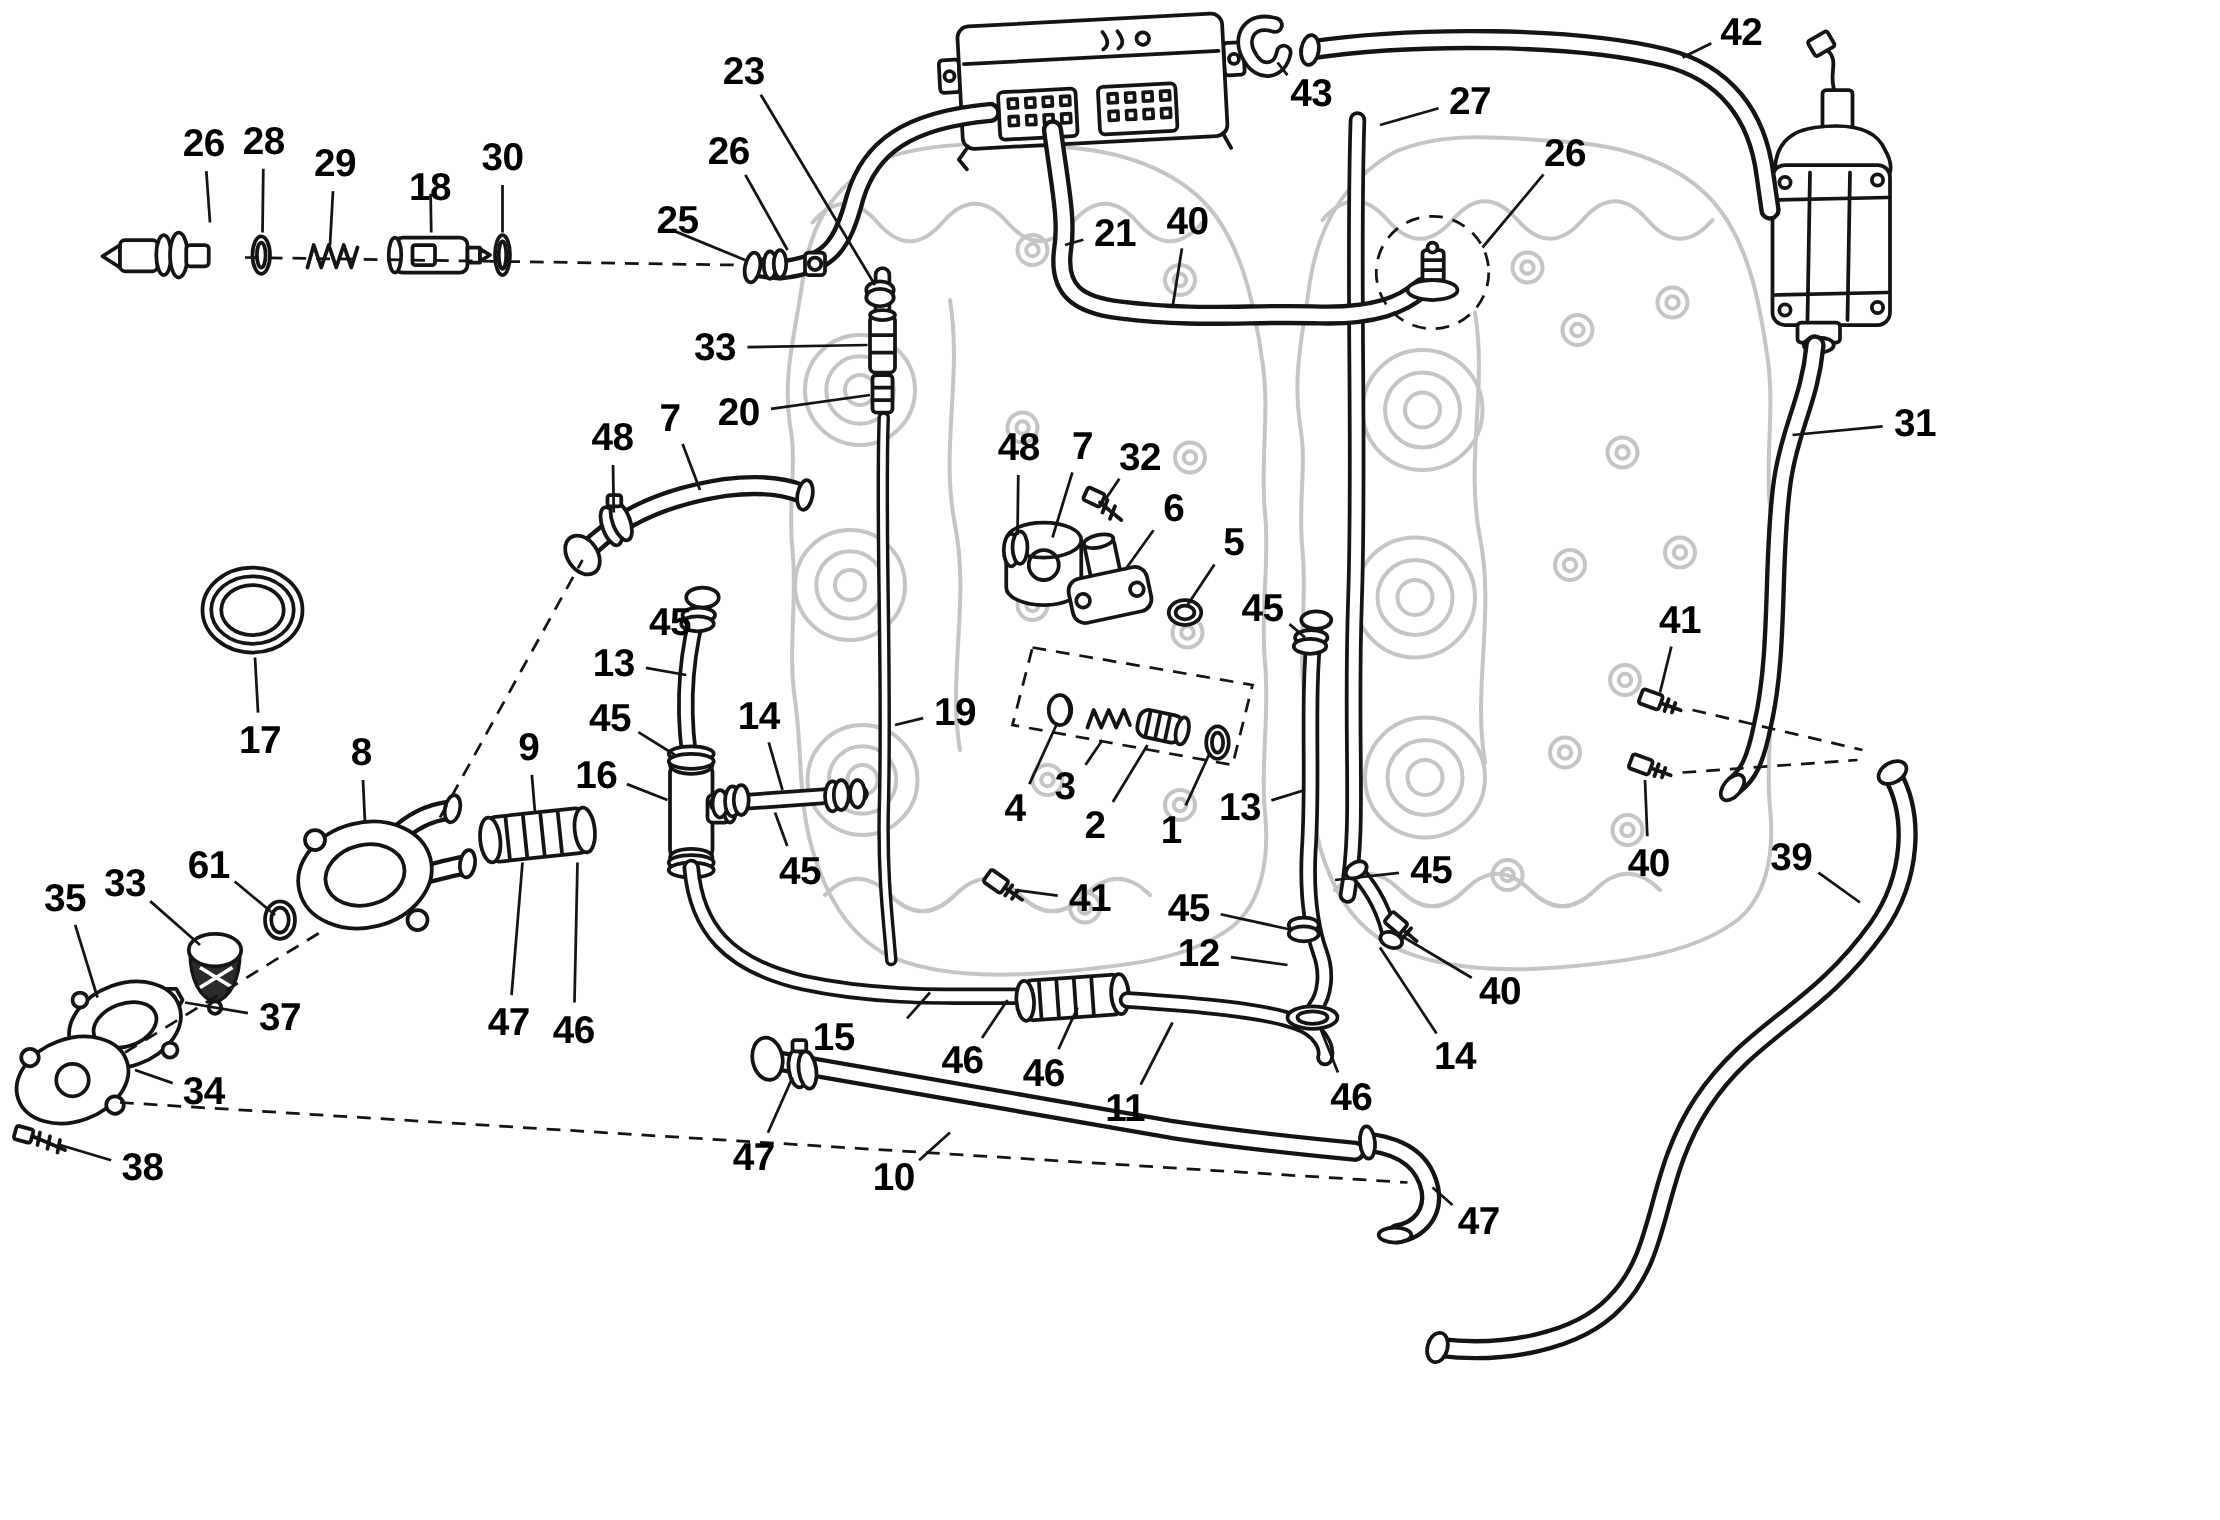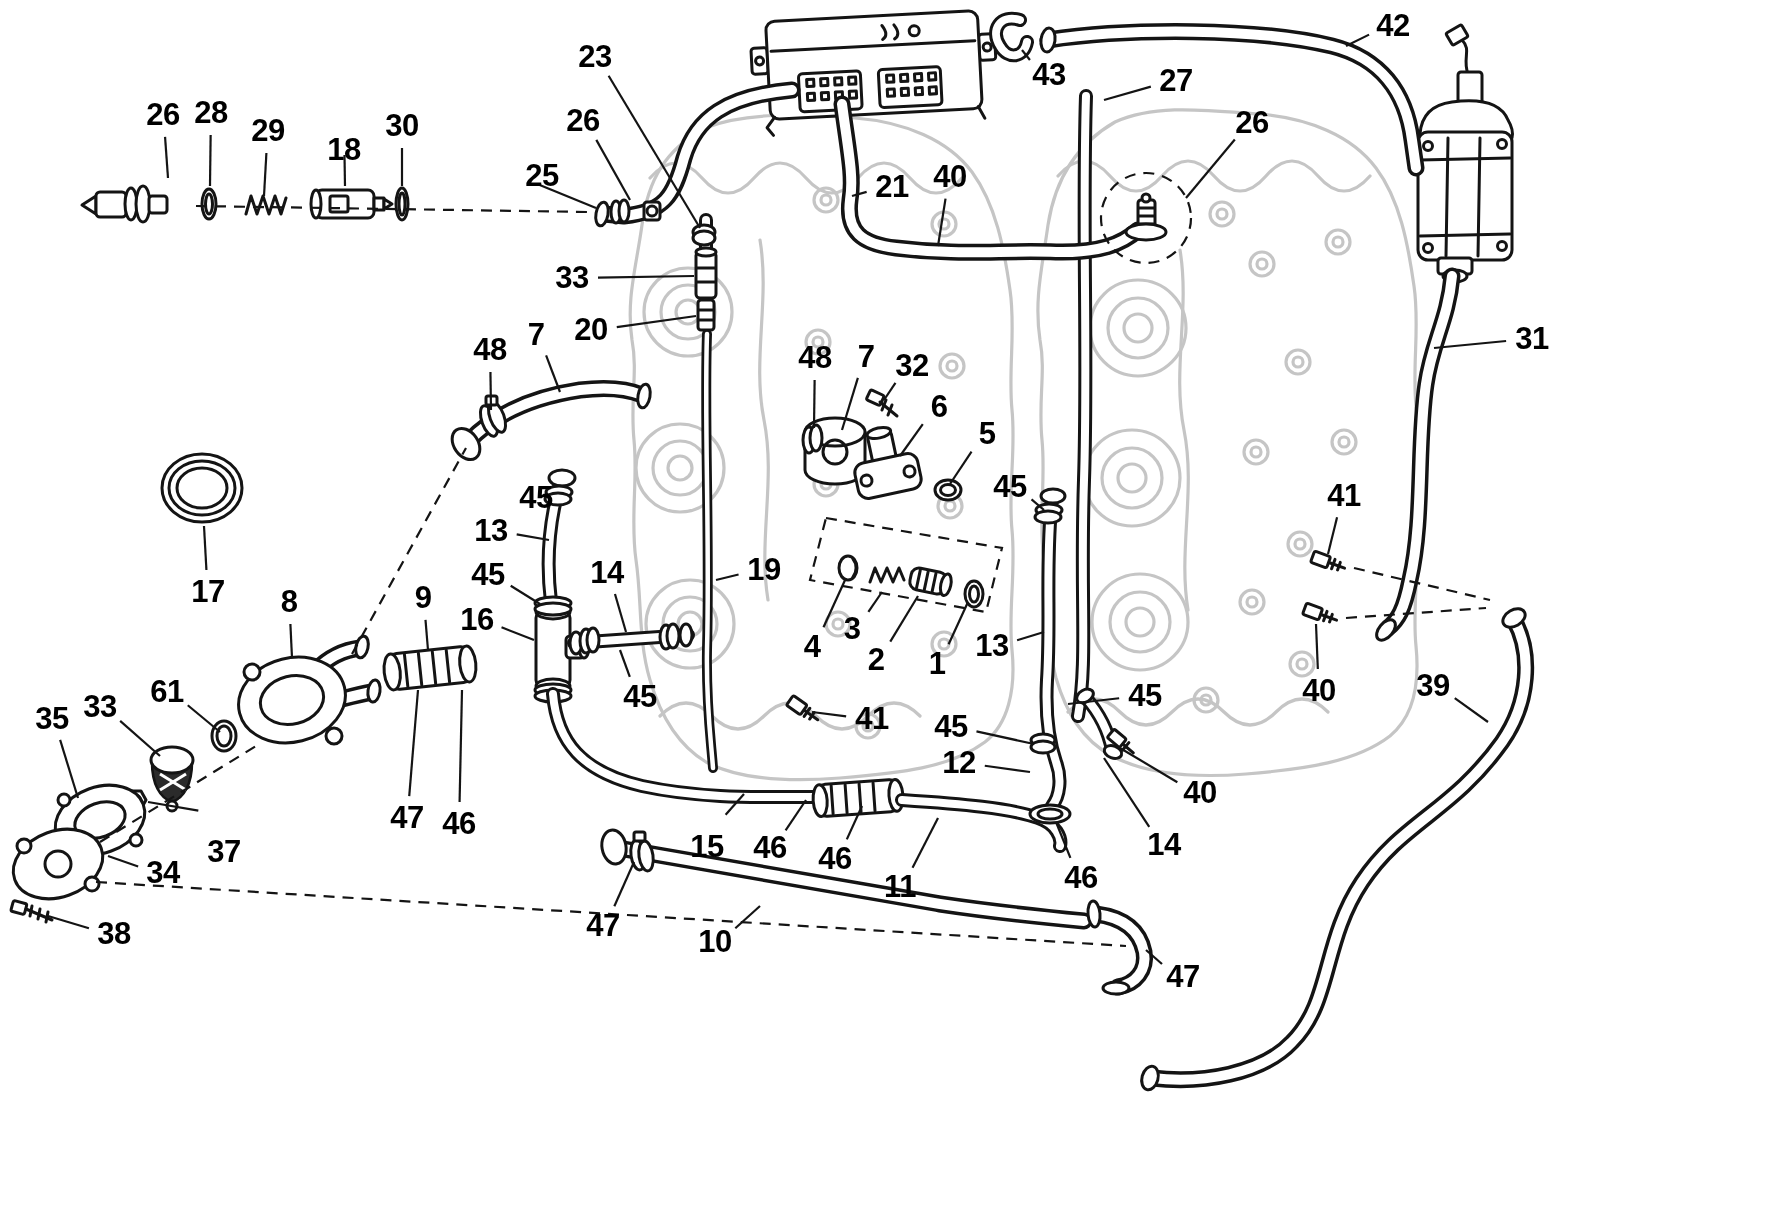--- a/index.html
+++ b/index.html
@@ -602,35 +602,35 @@
       <div class="callout" style="left: 607px; top: 573px;">14</div>
       <div class="callout" style="left: 764px; top: 570px;">19</div>
       <div class="callout" style="left: 208px; top: 592px;">17</div>
       <div class="callout" style="left: 289px; top: 602px;">8</div>
       <div class="callout" style="left: 423px; top: 598px;">9</div>
       <div class="callout" style="left: 477px; top: 620px;">16</div>
       <div class="callout" style="left: 640px; top: 697px;">45</div>
       <div class="callout" style="left: 167px; top: 692px;">61</div>
       <div class="callout" style="left: 100px; top: 707px;">33</div>
       <div class="callout" style="left: 52px; top: 719px;">35</div>
-      <div class="callout" style="left: 224px; top: 814px; margin-top: 38px;">37</div>
+      <div class="callout" style="left: 224px; top: 814px;">37</div>
       <div class="callout" style="left: 163px; top: 873px;">34</div>
       <div class="callout" style="left: 114px; top: 934px;">38</div>
       <div class="callout" style="left: 407px; top: 818px;">47</div>
       <div class="callout" style="left: 459px; top: 824px;">46</div>
       <div class="callout" style="left: 812px; top: 647px;">4</div>
       <div class="callout" style="left: 852px; top: 629px;">3</div>
       <div class="callout" style="left: 876px; top: 660px;">2</div>
       <div class="callout" style="left: 937px; top: 664px;">1</div>
       <div class="callout" style="left: 992px; top: 646px;">13</div>
       <div class="callout" style="left: 872px; top: 719px;">41</div>
       <div class="callout" style="left: 1010px; top: 487px;">45</div>
       <div class="callout" style="left: 951px; top: 727px;">45</div>
       <div class="callout" style="left: 959px; top: 763px;">12</div>
-      <div class="callout" style="left: 707px; top: 830px; margin-top: 17px;">15</div>
+      <div class="callout" style="left: 667px; top: 830px;">15</div>
       <div class="callout" style="left: 770px; top: 848px;">46</div>
       <div class="callout" style="left: 835px; top: 859px;">46</div>
       <div class="callout" style="left: 900px; top: 887px;">11</div>
       <div class="callout" style="left: 715px; top: 942px;">10</div>
       <div class="callout" style="left: 603px; top: 926px;">47</div>
       <div class="callout" style="left: 1081px; top: 878px;">46</div>
       <div class="callout" style="left: 1183px; top: 977px;">47</div>
       <div class="callout" style="left: 1200px; top: 793px;">40</div>
       <div class="callout" style="left: 1164px; top: 845px;">14</div>
       <div class="callout" style="left: 1145px; top: 696px;">45</div>

